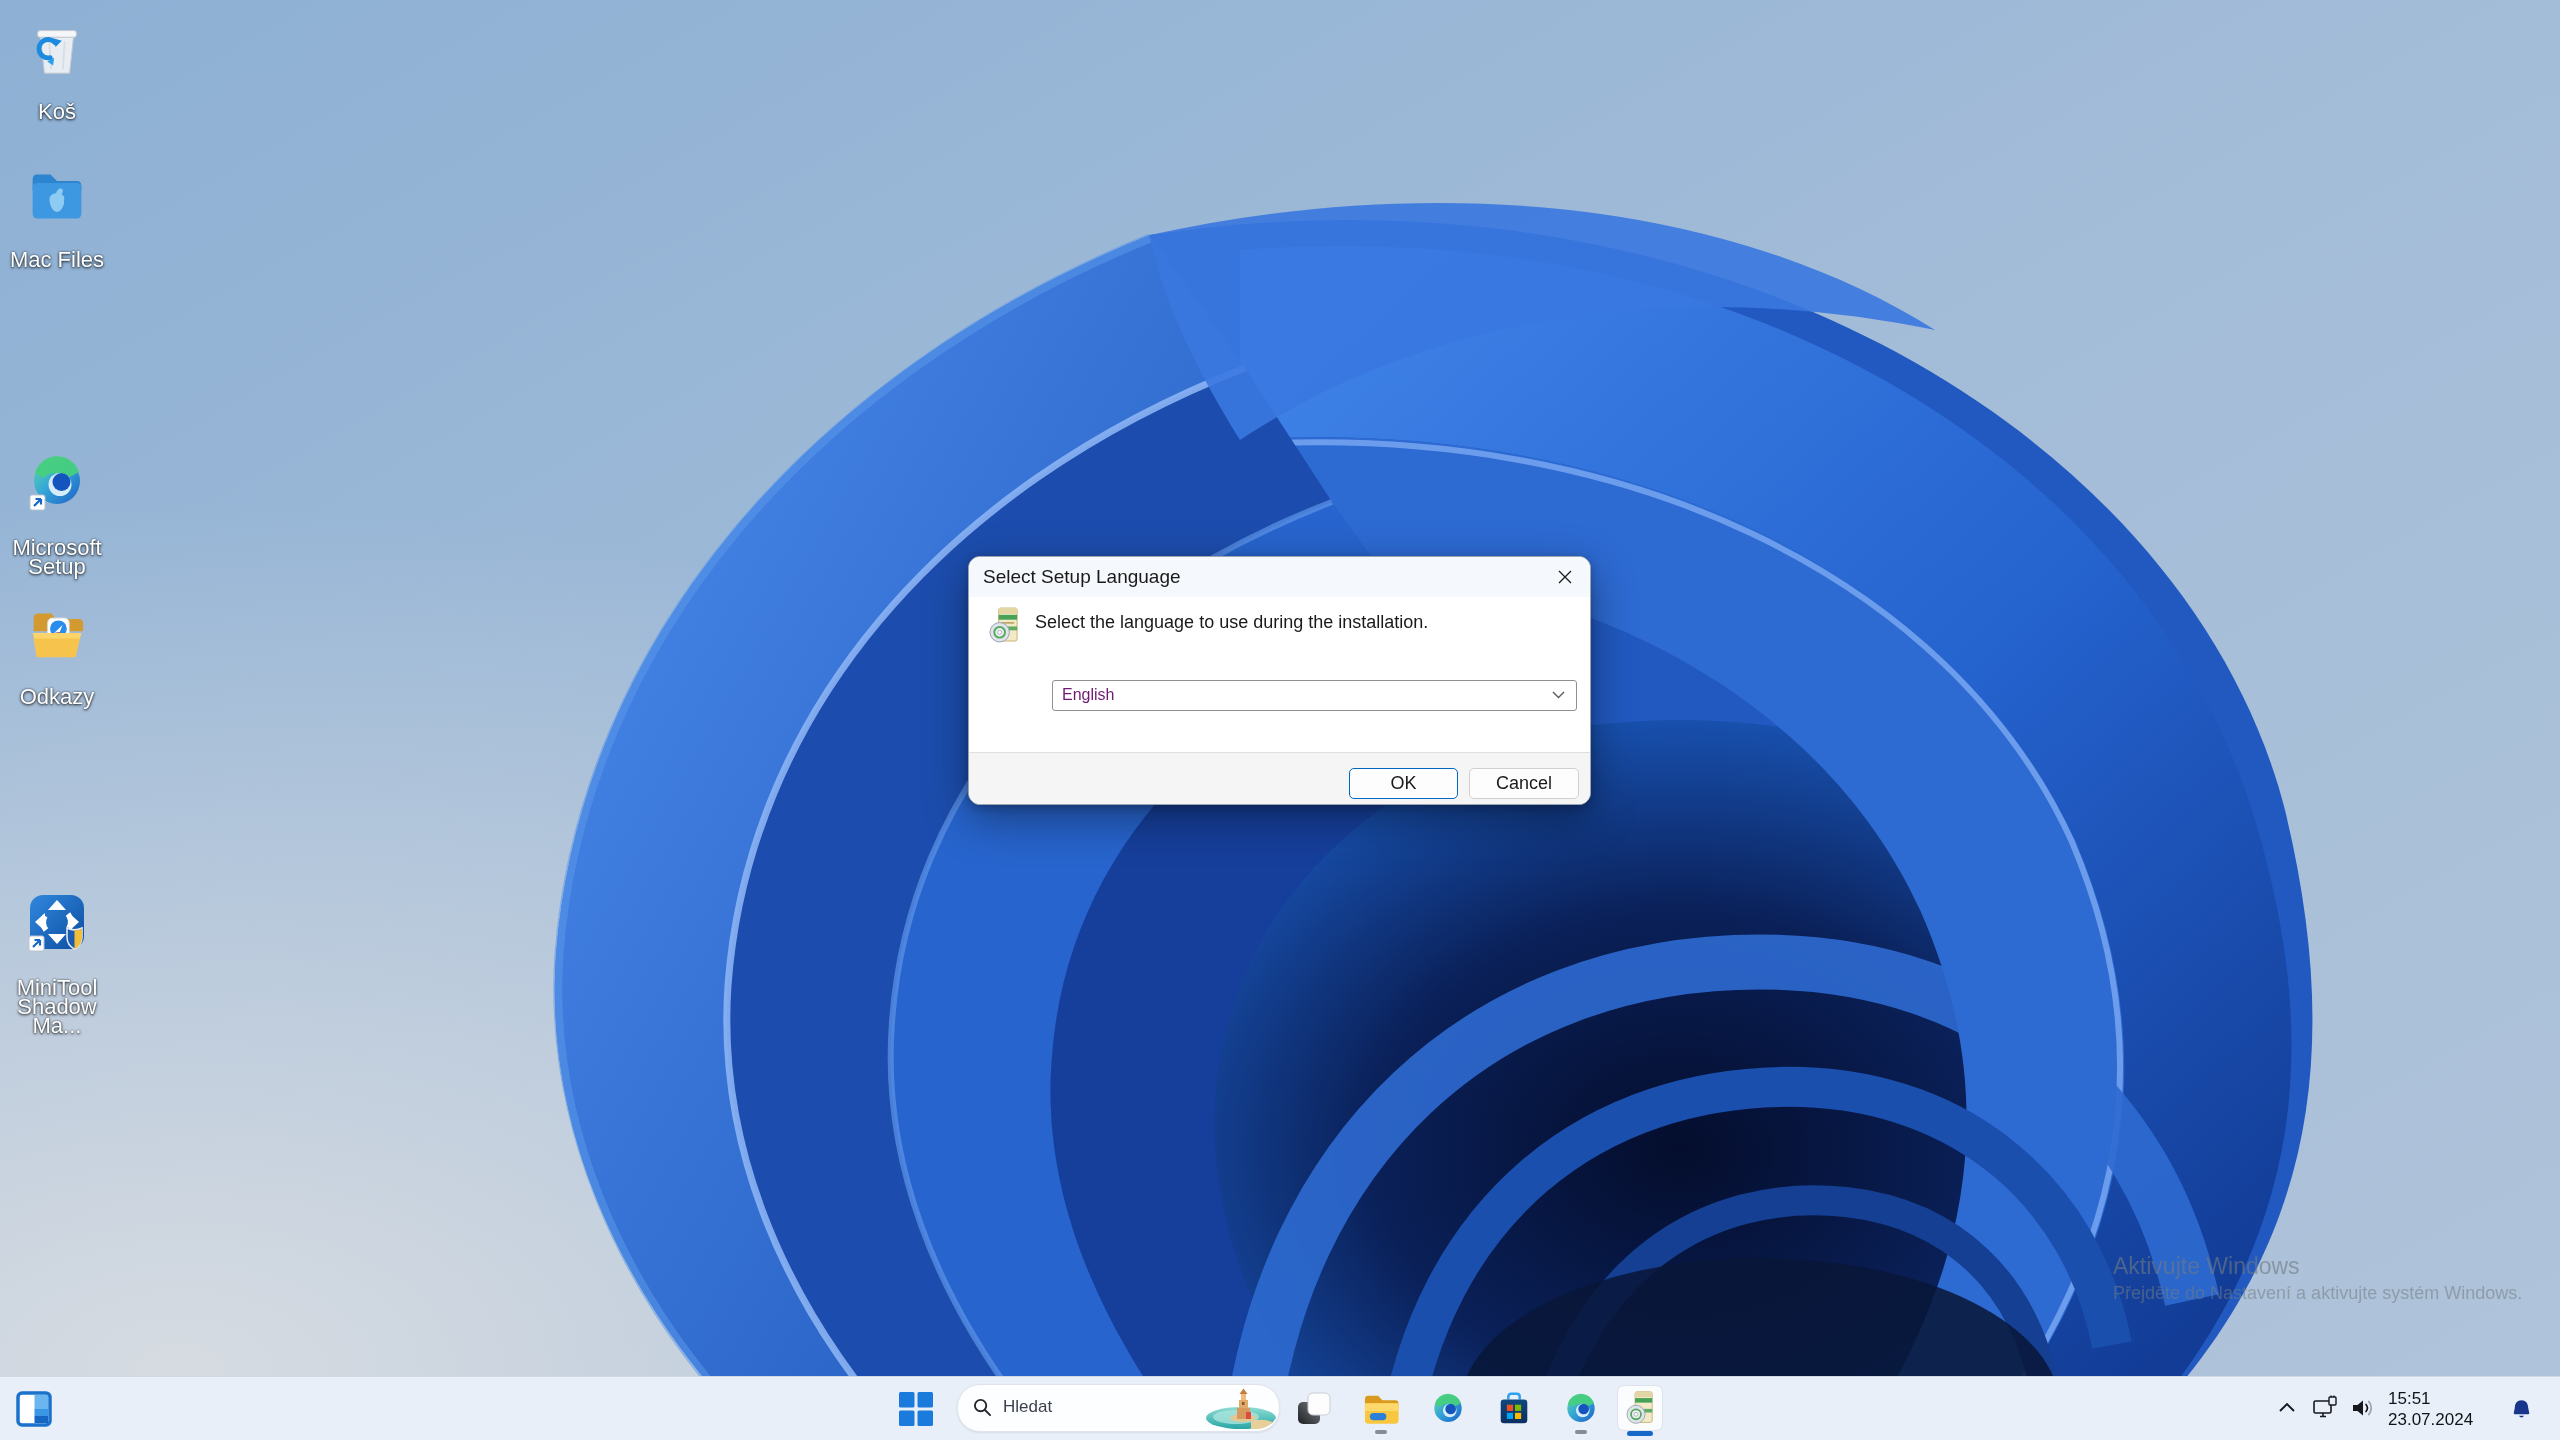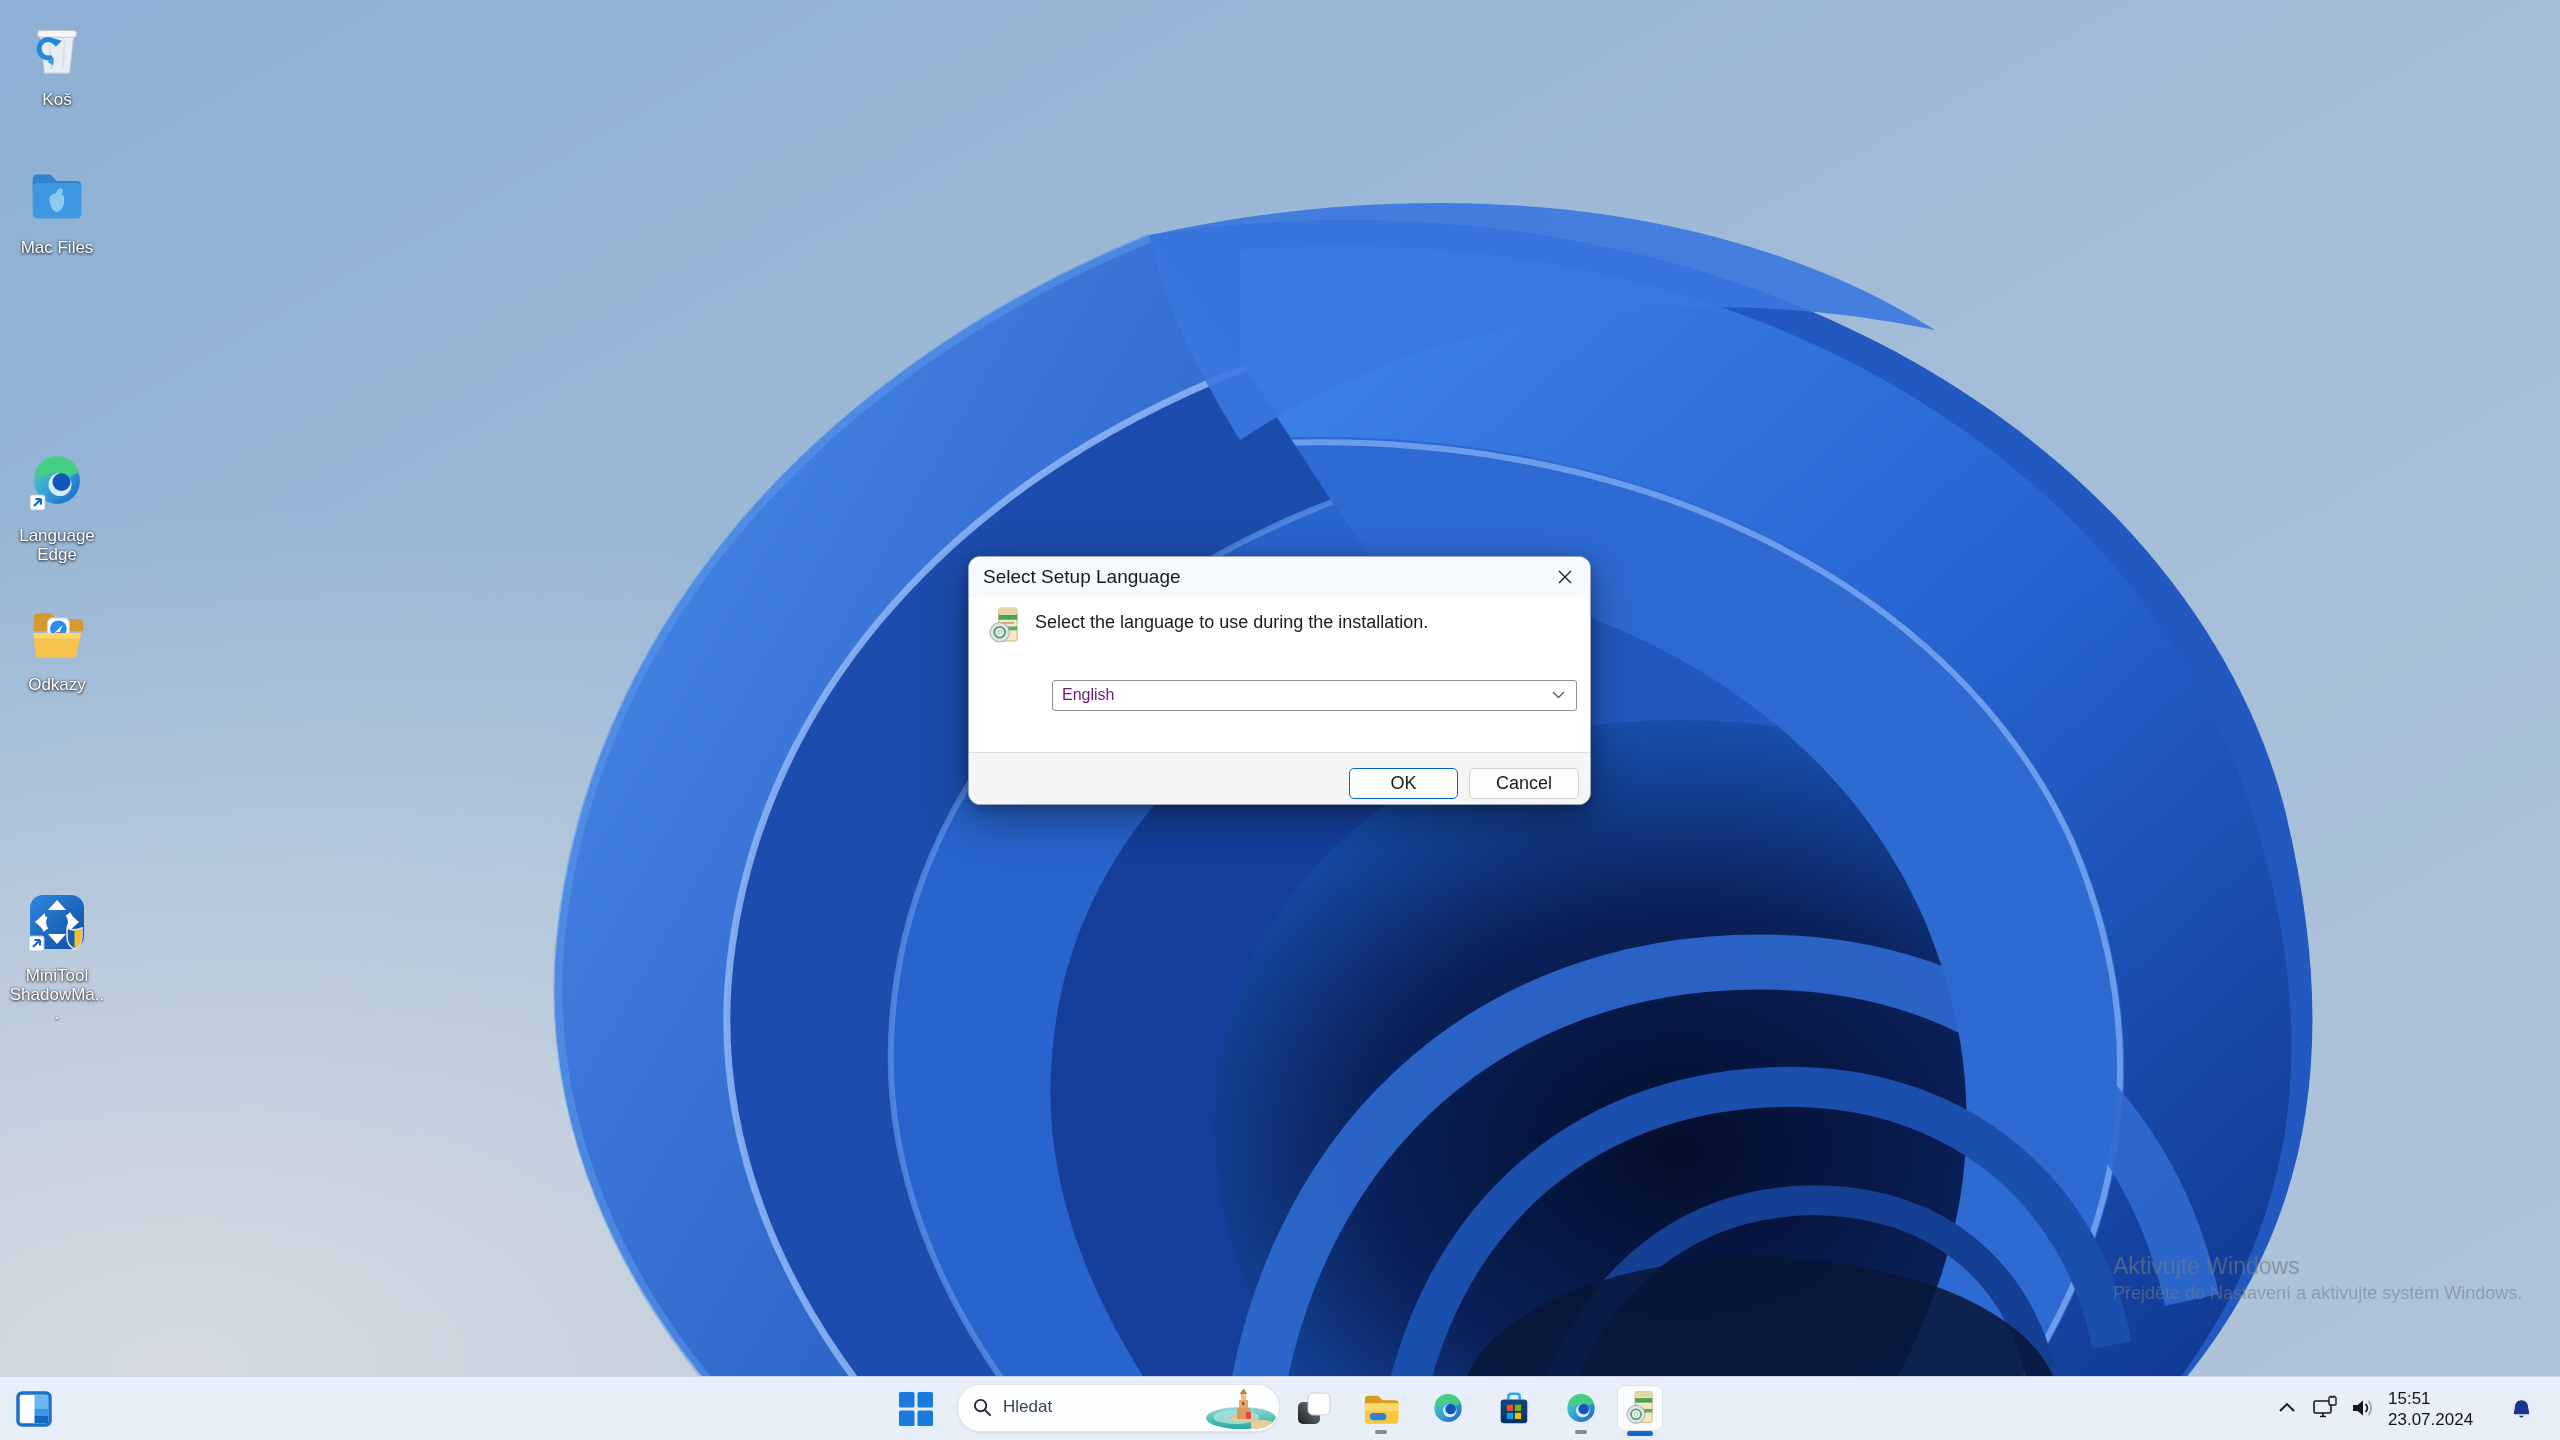--- a/index.html
+++ b/index.html
@@ -3,21 +3,21 @@
 <meta charset="utf-8">
 <style>
   html,body{margin:0;padding:0;width:2560px;height:1440px;overflow:hidden;
     font-family:"Liberation Sans",sans-serif;-webkit-font-smoothing:antialiased;}
   #desktop{position:absolute;inset:0;width:2560px;height:1440px;}
   #wallpaper{position:absolute;left:0;top:0;width:2560px;height:1440px;}
 
   
   .dicon{position:absolute;left:9px;width:96px;text-align:center;cursor:default;}
   .dicon .img{height:72px;display:flex;align-items:center;justify-content:center;}
-  .dicon .lbl{margin-top:6px;font-size:17px;line-height:19px;color:#fff;
+  .dicon .lbl{margin-top:18px;font-size:22px;line-height:19px;color:#fff;
     text-shadow:0 1px 3px rgba(0,0,0,.85),0 0 2px rgba(0,0,0,.5);word-wrap:break-word;}
 
   
   #watermark{position:absolute;left:2113px;top:1253px;}
   #watermark .l1{font-size:23px;color:rgba(112,122,130,.62);}
   #watermark .l2{font-size:18px;margin-top:3px;color:rgba(114,124,132,.55);}
 
   
   #dialog{position:absolute;left:968px;top:556px;width:621px;height:247px;
     background:#fff;border-radius:12px;border:1px solid #9aa4b2;
@@ -168,21 +168,21 @@
           </linearGradient>
         </defs>
         <circle cx="32" cy="29" r="23" fill="url(#egA)"></circle>
         <path d="M10 21 A23 23 0 0 1 54 20 L41 27 A14 14 0 0 0 19 26 Z" fill="#46cf7e" opacity=".95"></path>
         <circle cx="35" cy="32.5" r="11.5" fill="#d6ecfb"></circle>
         <circle cx="36.5" cy="30" r="9" fill="#1355bc"></circle>
         <rect x="5" y="43" width="15" height="15" rx="2" fill="#fff" stroke="#b9c2cf"></rect>
         <path d="M9 54 L16 47 M16 47 h-5.5 M16 47 v5.5" stroke="#1566c8" stroke-width="2.2" fill="none"></path>
       </svg>
     </div>
-    <div class="lbl">Language Edge</div>
+    <div class="lbl">Microsoft Setup</div>
   </div>
 
   <div class="dicon" style="top:597px">
     <div class="img">
       <svg width="60" height="56" viewBox="0 0 64 60">
         <path d="M7 14 q0 -5 5 -5 h14 l5 6 h24 q5 0 5 5 v8 H7 Z" fill="#d29a31"></path>
         <rect x="22" y="14" width="23" height="23" rx="5" fill="#fff" stroke="#d9dde3"></rect>
         <circle cx="33.5" cy="25.5" r="9" fill="#2a8ced"></circle>
         <path d="M29 30 L38 21.5 L35 29 Z" fill="#fff"></path>
         <path d="M29 30 L35 29 L31.5 33.5 Z" fill="#e8503e"></path>

